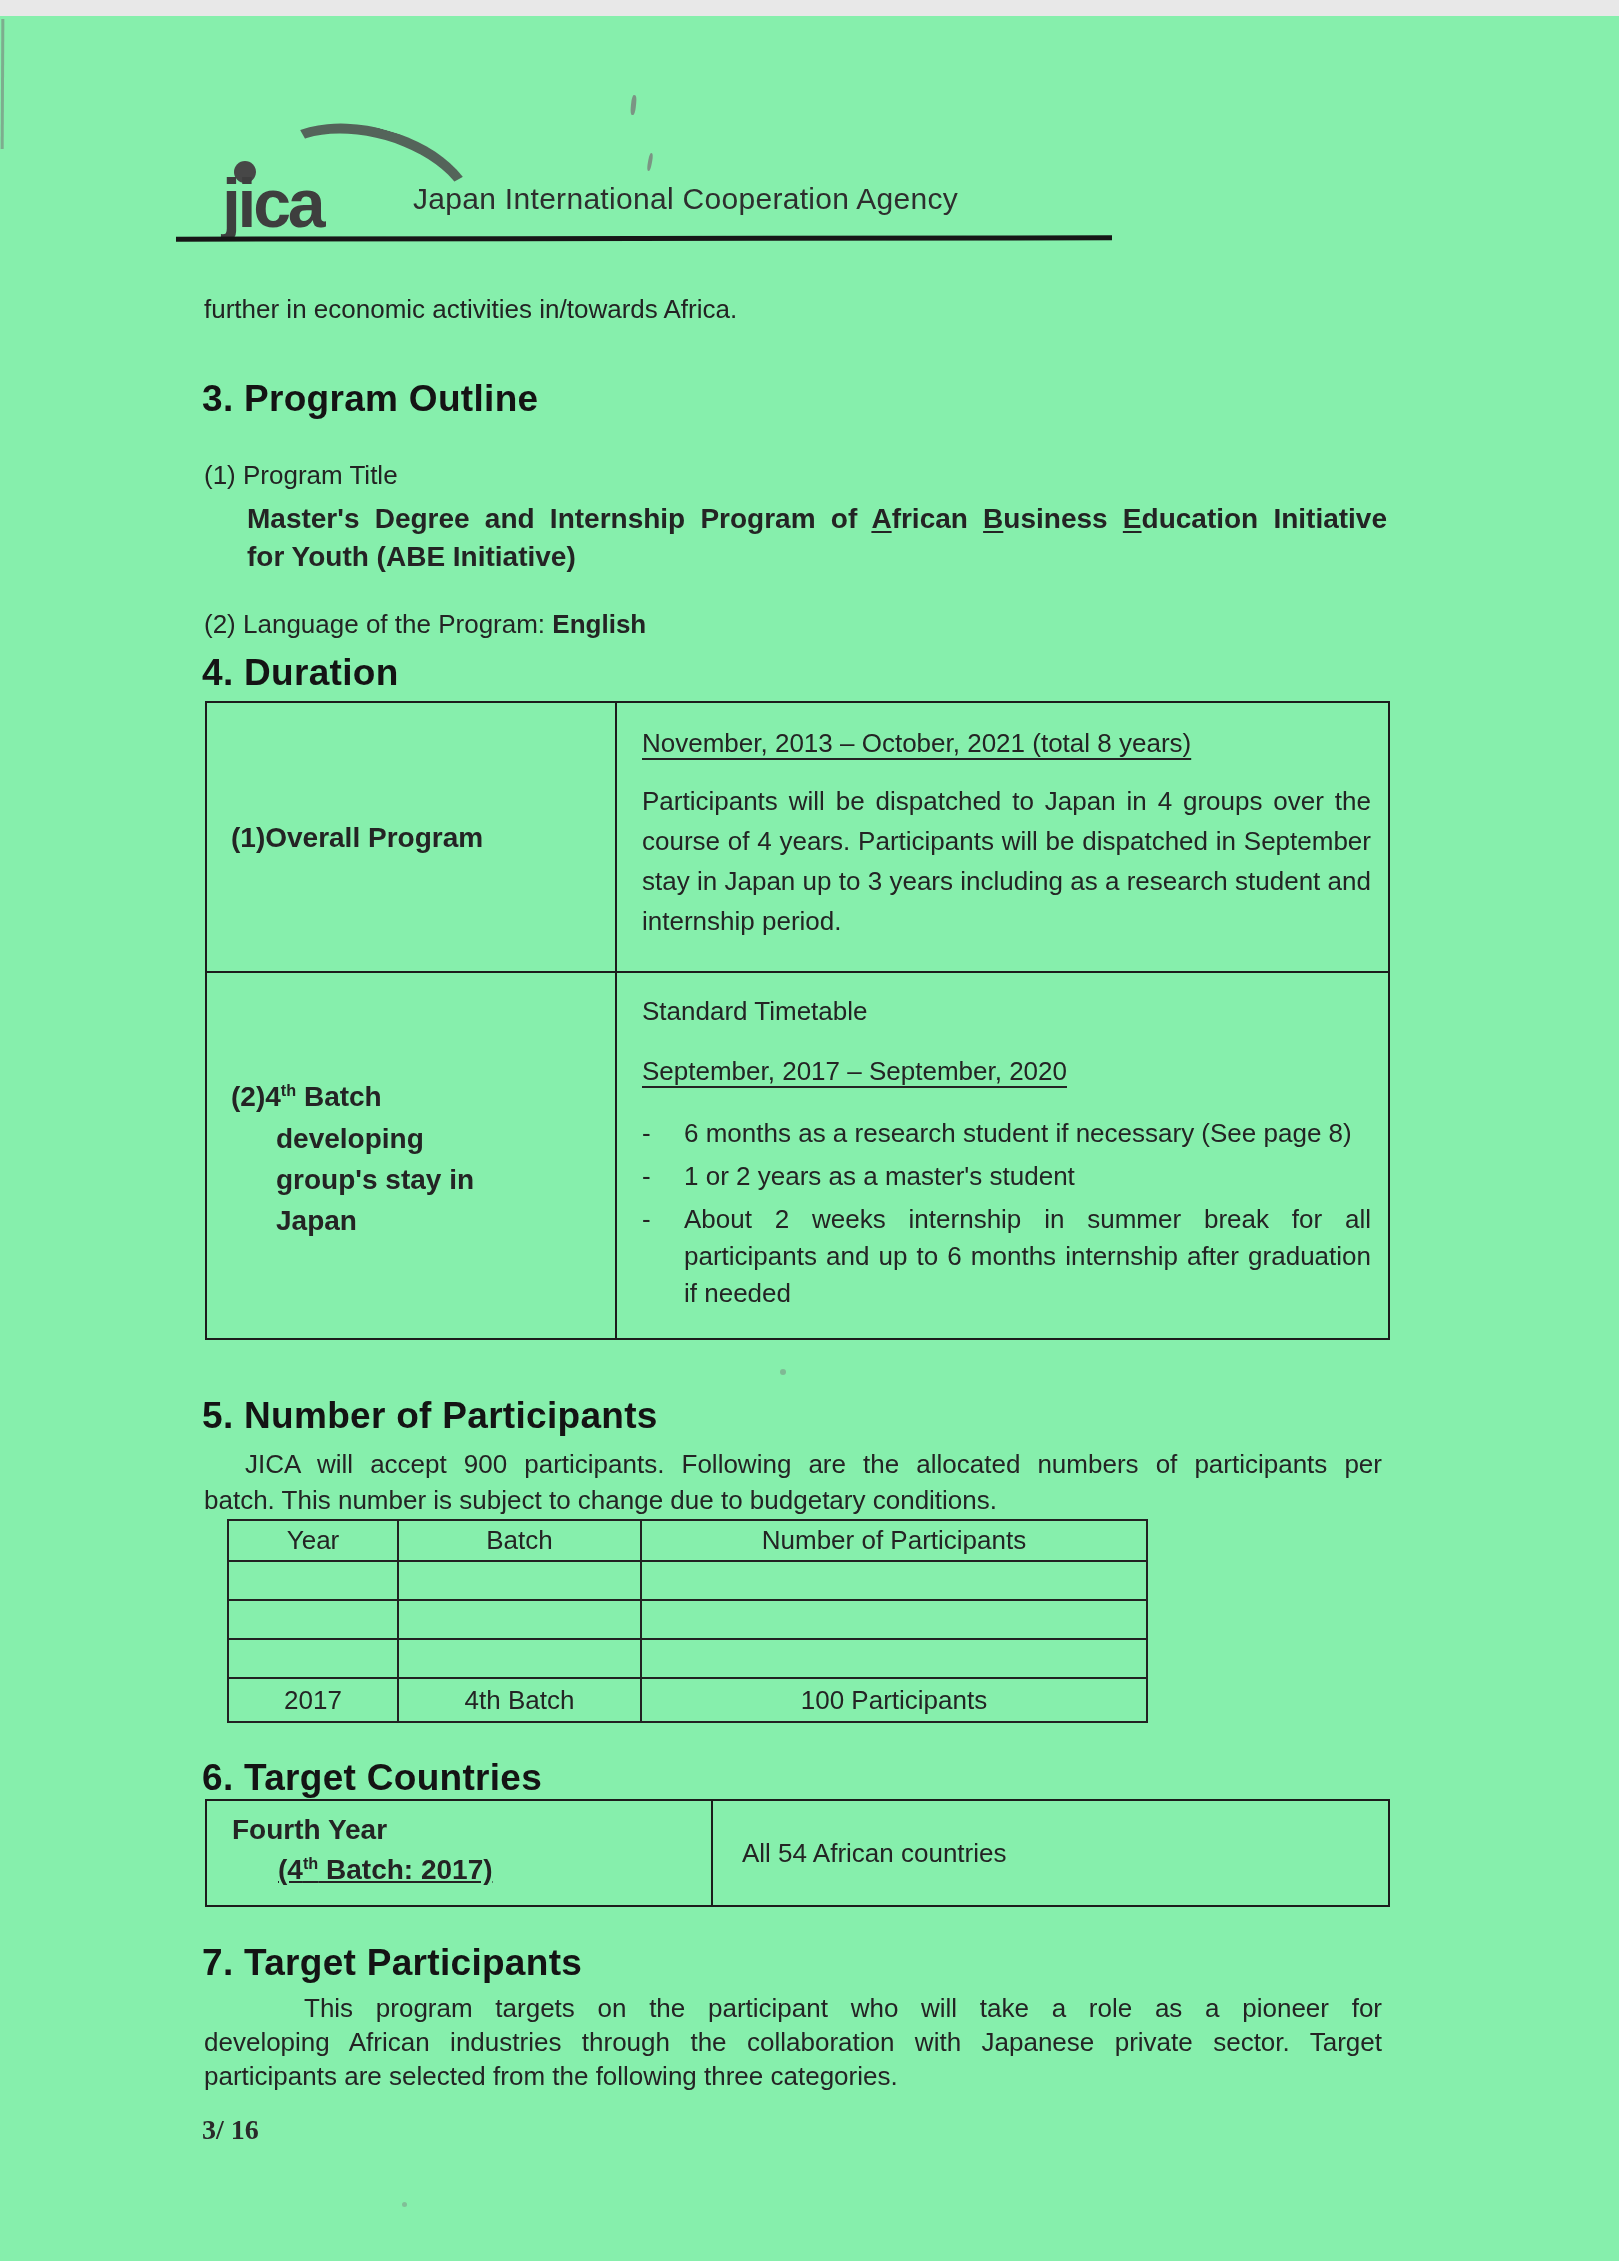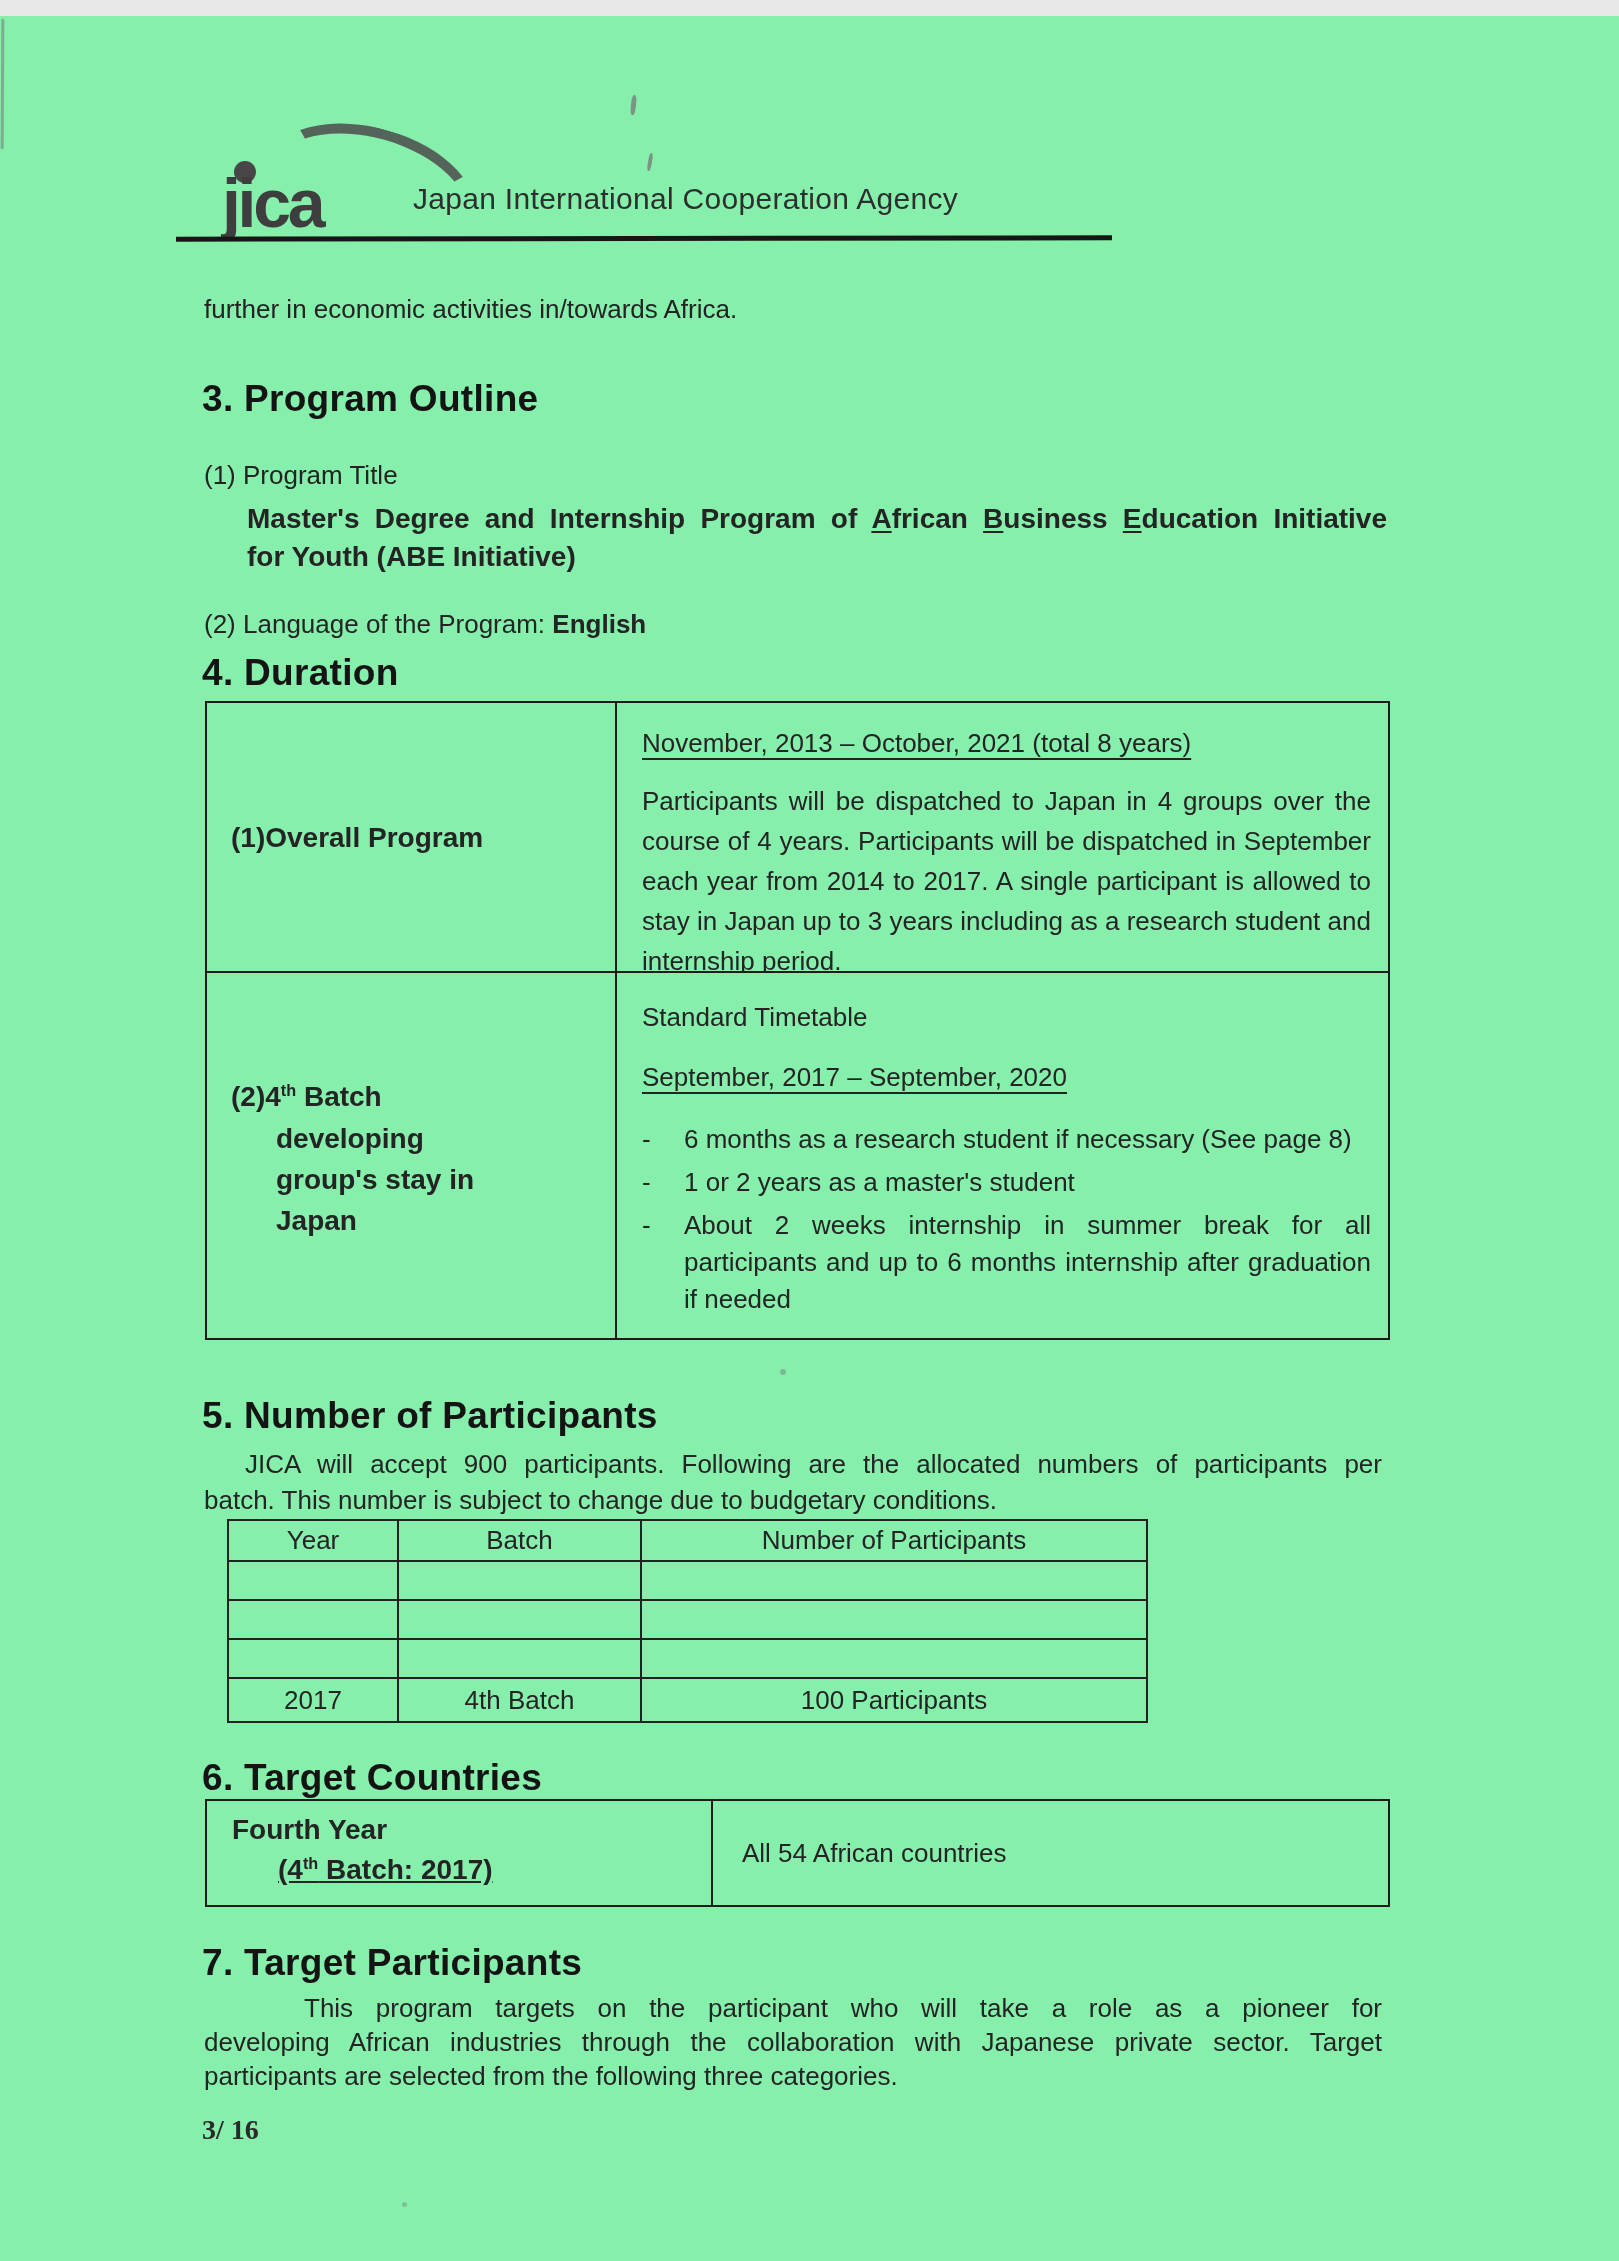--- a/index.html
+++ b/index.html
@@ -113,35 +113,34 @@
   <div class="sec-heading" style="left:202px; top:636px;">4. Duration</div>
   <div class="t1">
     <div class="t1-row t1-r1">
       <div class="t1-left">
         <div class="t1-label nw">(1)Overall Program</div>
       </div>
       <div class="t1-right">
         <div class="t1-line nw" style="margin-bottom:18.4px;"><span class="uline">November, 2013 – October, 2021 (total 8 years)</span></div>
         <div class="t1-line jl">Participants will be dispatched to Japan in 4 groups over the</div>
         <div class="t1-line jl">course of 4 years. Participants will be dispatched in September</div>
-        <div class="t1-line jl">each year from 2014 to 2017. A single participant is allowed to</div>
         <div class="t1-line jl">stay in Japan up to 3 years including as a research student and</div>
         <div class="t1-line nw">internship period.</div>
       </div>
     </div>
     <div class="t1-row t1-row2 t1-r2">
       <div class="t1-left">
         <div>
           <div class="t1-label nw"><span>(2)4</span><sup class="small">th</sup><span> Batch</span></div>
           <div class="t1-label hang nw">developing</div>
           <div class="t1-label hang nw">group's stay in</div>
           <div class="t1-label hang nw">Japan</div>
         </div>
       </div>
-      <div class="t1-right" style="padding-top:24px;">
+      <div class="t1-right" style="padding-top:18px;">
         <div class="t1-line nw">Standard Timetable</div>
         <div class="t1-line nw" style="margin-top:20px; margin-bottom:24px;"><span class="uline">September, 2017 – September, 2020</span></div>
         <div class="bullet">
           <span class="dash">-</span>
           <span class="btxt nw">6 months as a research student if necessary (See page 8)</span>
         </div>
         <div class="bullet">
           <span class="dash">-</span>
           <span class="btxt nw">1 or 2 years as a master's student</span>
         </div>

